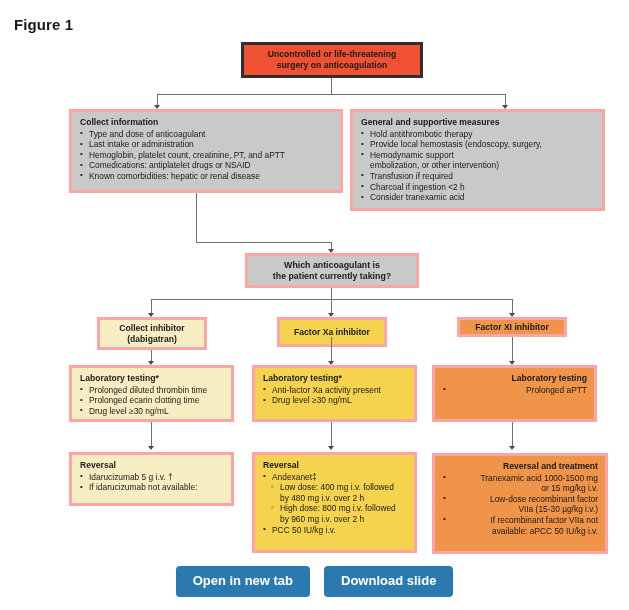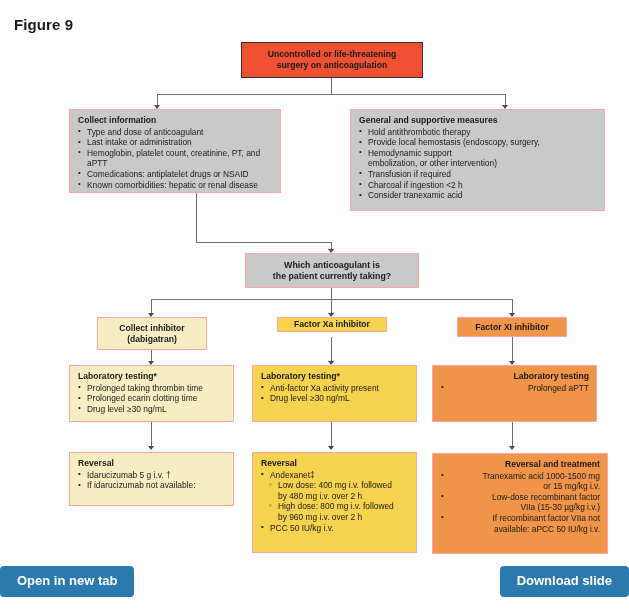--- a/index.html
+++ b/index.html
@@ -15,21 +15,21 @@
 
   .fig-title{
     position:absolute;left:14px;top:16px;
     font-size:15px;font-weight:bold;color:#1a1a1a;
     letter-spacing:.1px;
   }
 
   
   .box{
     position:absolute;
-    border:1px solid #fca5a5;
+    border:3px solid #fca5a5;
     box-sizing:border-box;
     padding:5px 7px 5px 8px;
     font-size:8.4px;
     line-height:10.6px;
   }
   .box.center{
     display:flex;flex-direction:column;
     align-items:center;justify-content:center;
     text-align:center;font-weight:bold;padding:3px 4px;
   }
@@ -62,49 +62,49 @@
   .arw{
     position:absolute;width:0;height:0;
     border-left:3px solid transparent;
     border-right:3px solid transparent;
     border-top:4px solid #4a4a4a;
   }
 
   
   .btnbar{
     position:absolute;left:0;top:566px;width:629px;
-    display:flex;justify-content:space-between;gap:14px;
+    display:flex;justify-content:center;gap:14px;
   }
   .btn{
     background:#2a7ab0;color:#fff;border:none;border-radius:4px;
     font-family:"Liberation Sans", sans-serif;
     font-size:13px;font-weight:bold;
     padding:8px 17px;cursor:pointer;line-height:1.15;
   }
 </style>
 </head>
 <body>
 
 <div class="root">
 
-  <div class="fig-title">Figure 9</div>
+  <div class="fig-title">Figure 1</div>
 
   <div class="box center c-red" style="left:241px;top:42px;width:182px;height:36px;font-size:8.6px;">
     <span>Uncontrolled or life-threatening</span>
     <span>surgery on anticoagulation</span>
   </div>
 
   <div class="ln vl" style="left:331px;top:78px;height:16px;"></div>
   <div class="ln hl" style="left:157px;top:94px;width:348px;"></div>
   <div class="ln vl" style="left:157px;top:94px;height:13px;"></div>
   <div class="ln vl" style="left:505px;top:94px;height:13px;"></div>
   <div class="arw" style="left:154px;top:105px;"></div>
   <div class="arw" style="left:502px;top:105px;"></div>
 
-  <div class="box c-gray" style="left:69px;top:109px;width:212px;height:84px;">
+  <div class="box c-gray" style="left:69px;top:109px;width:274px;height:84px;">
     <span class="hd">Collect information</span>
     <ul class="blist">
       <li>Type and dose of anticoagulant</li>
       <li>Last intake or administration</li>
       <li>Hemoglobin, platelet count, creatinine, PT, and aPTT</li>
       <li>Comedications: antiplatelet drugs or NSAID</li>
       <li>Known comorbidities: hepatic or renal disease</li>
     </ul>
   </div>
 
@@ -138,39 +138,39 @@
   <div class="ln vl" style="left:512px;top:299px;height:17px;"></div>
   <div class="arw" style="left:148px;top:313px;"></div>
   <div class="arw" style="left:328px;top:313px;"></div>
   <div class="arw" style="left:509px;top:313px;"></div>
 
   <div class="box center c-cream" style="left:97px;top:317px;width:110px;height:33px;font-size:8.6px;">
     <span>Collect inhibitor</span>
     <span>(dabigatran)</span>
   </div>
 
-  <div class="box center c-yellow" style="left:277px;top:317px;width:110px;height:15px;font-size:8.6px;">
+  <div class="box center c-yellow" style="left:277px;top:317px;width:110px;height:30px;font-size:8.6px;">
     <span>Factor Xa inhibitor</span>
   </div>
 
   <div class="box center c-orange" style="left:457px;top:317px;width:110px;height:20px;font-size:8.6px;">
     <span>Factor XI inhibitor</span>
   </div>
 
   <div class="ln vl" style="left:151px;top:350px;height:13px;"></div>
   <div class="arw" style="left:148px;top:361px;"></div>
   <div class="ln vl" style="left:331px;top:337px;height:26px;"></div>
   <div class="arw" style="left:328px;top:361px;"></div>
   <div class="ln vl" style="left:512px;top:337px;height:26px;"></div>
   <div class="arw" style="left:509px;top:361px;"></div>
 
   <div class="box c-cream" style="left:69px;top:365px;width:165px;height:57px;">
     <span class="hd">Laboratory testing*</span>
     <ul class="blist">
-      <li>Prolonged taking thrombin time</li>
+      <li>Prolonged diluted thrombin time</li>
       <li>Prolonged ecarin clotting time</li>
       <li>Drug level ≥30 ng/mL</li>
     </ul>
   </div>
 
   <div class="box c-yellow" style="left:252px;top:365px;width:165px;height:57px;">
     <span class="hd">Laboratory testing*</span>
     <ul class="blist">
       <li>Anti-factor Xa activity present</li>
       <li>Drug level ≥30 ng/mL</li>

